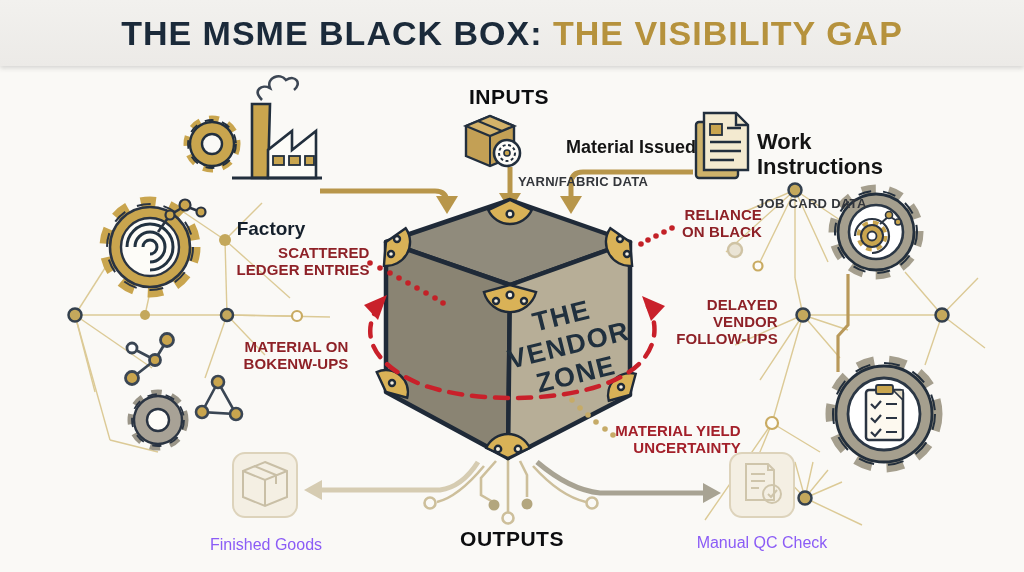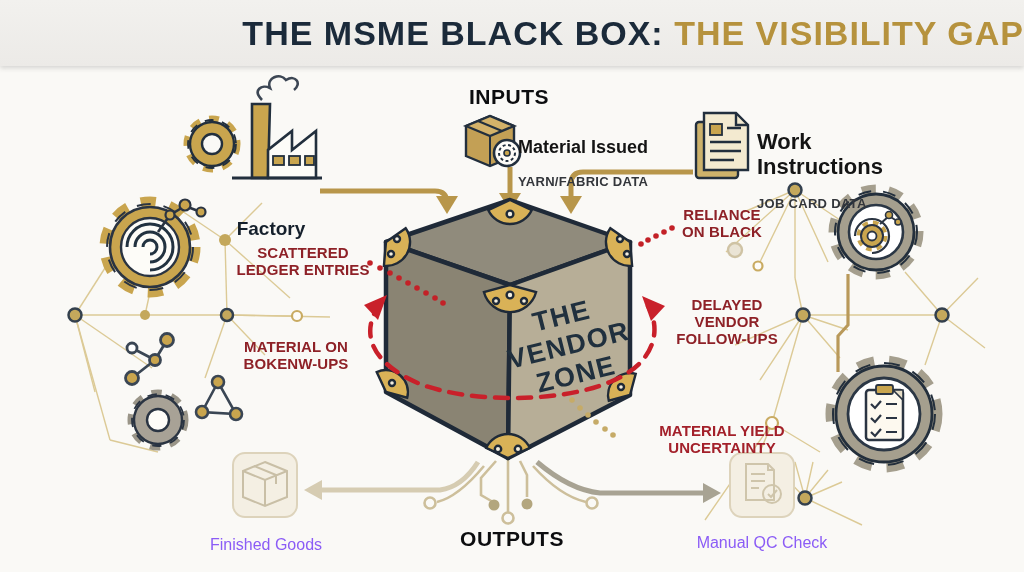--- a/index.html
+++ b/index.html
@@ -4,33 +4,33 @@
 <style>
   html,body{margin:0;padding:0;background:#ddd;}
   .stage{
     position:relative;width:1024px;height:572px;overflow:hidden;
     background:#faf9f6;font-family:"Liberation Sans",sans-serif;
   }
   .titlebar{
     position:absolute;left:0;top:0;width:100%;height:66px;
     background:linear-gradient(#f2f1ee,#eceae7);
     box-shadow:0 2px 5px rgba(40,40,40,.18);
-    display:flex;align-items:center;justify-content:flex-end;
+    display:flex;align-items:center;justify-content:center;
   }
   .title{font-size:34px;font-weight:800;letter-spacing:1px;white-space:nowrap;}
   .title .dark{color:#1b2a3a;}
   .title .gold{color:#b6923d;}
   .lbl{position:absolute;white-space:pre-line;line-height:1.12;}
-  .center{transform:translateX(-50%);text-align:center;}
+  .center{transform:translateX(-50%);text-align:right;}
   .hdr{font-size:21px;font-weight:800;color:#0c0d0f;letter-spacing:.5px;}
   .name{font-size:19px;font-weight:700;color:#15202c;margin-top:37px;}
   .name-big{font-size:16px;font-weight:400;color:#8b5cf6;}
   .sub{font-size:13px;font-weight:600;color:#33363b;letter-spacing:.3px;}
   .red{font-size:15px;font-weight:800;color:#8e2127;letter-spacing:.1px;}
-  .red-bright{color:#a3202a;margin-left:44px;}
+  .red-bright{color:#a3202a;}
   svg{position:absolute;left:0;top:0;}
   .cube-text{font-family:"Liberation Sans",sans-serif;font-weight:800;
     font-size:27px;fill:#20303e;letter-spacing:1.5px;}
 </style>
 </head>
 <body>
 
 <div class="stage">
 
   <div class="titlebar">
@@ -295,21 +295,21 @@
       </g>
     </g>
   </svg>
 
   <div class="lbl hdr center" style="left:509px;top:85px;">INPUTS</div>
   <div class="lbl hdr center" style="left:512px;top:527px;">OUTPUTS</div>
 
   <div class="lbl name center" style="left:271px;top:181px;">Factory</div>
 
   <div class="lbl" style="left:518px;top:119px;">
-    <div style="font-size:18px;font-weight:700;color:#141414;">Material Issued</div>
+    <div style="font-size:18px;font-weight:700;color:#141414;padding-left:48px;">Material Issued</div>
     <div class="sub">YARN/FABRIC DATA</div>
   </div>
 
   <div class="lbl" style="left:757px;top:112px;">
     <div style="font-size:22px;font-weight:700;color:#141414;white-space:pre-line;">Work
 Instructions</div>
     <div class="sub">JOB CARD DATA</div>
   </div>
 
   <div class="lbl red center" style="left:303px;top:245px;">SCATTERED

